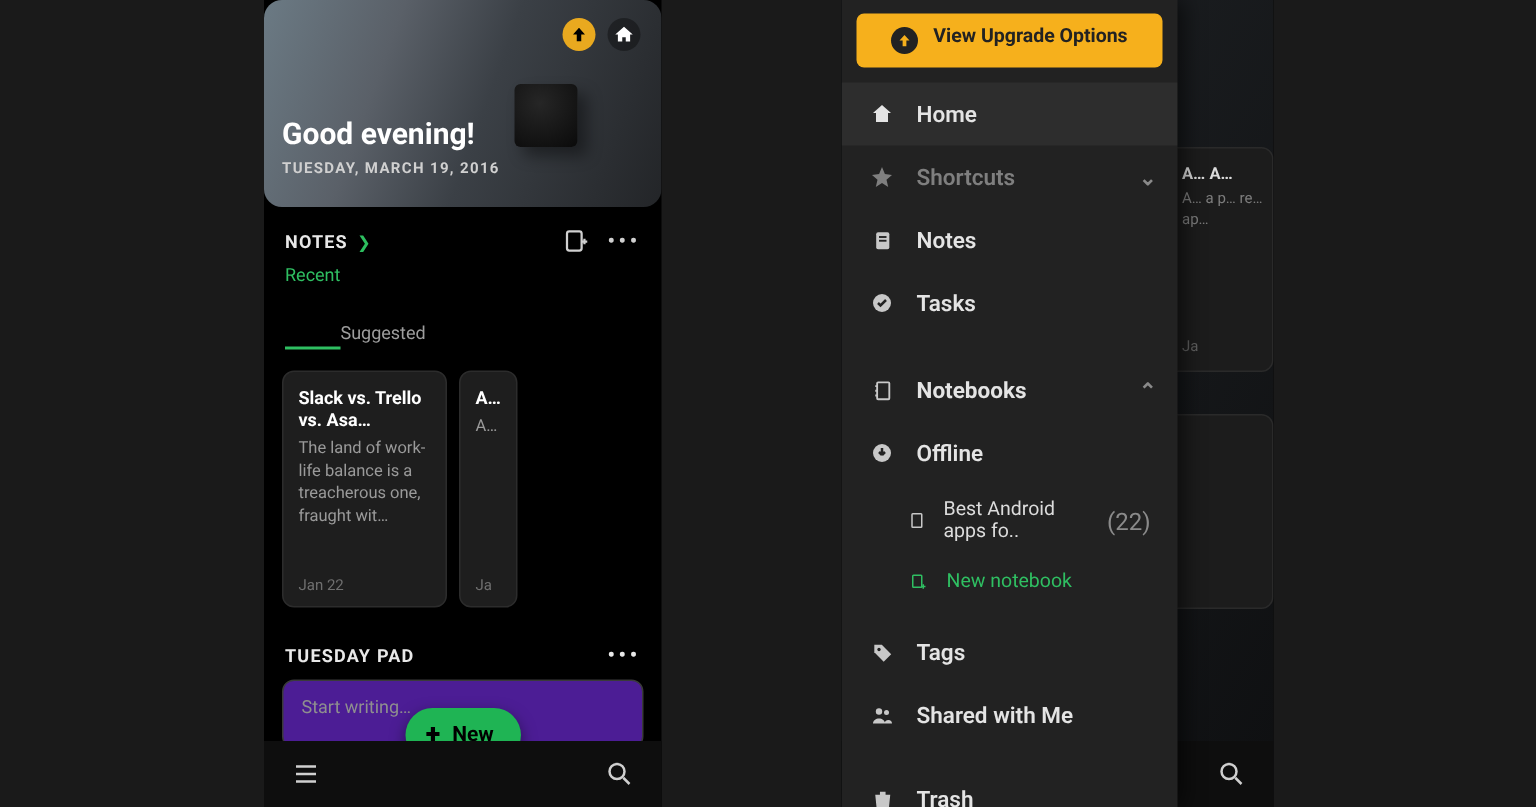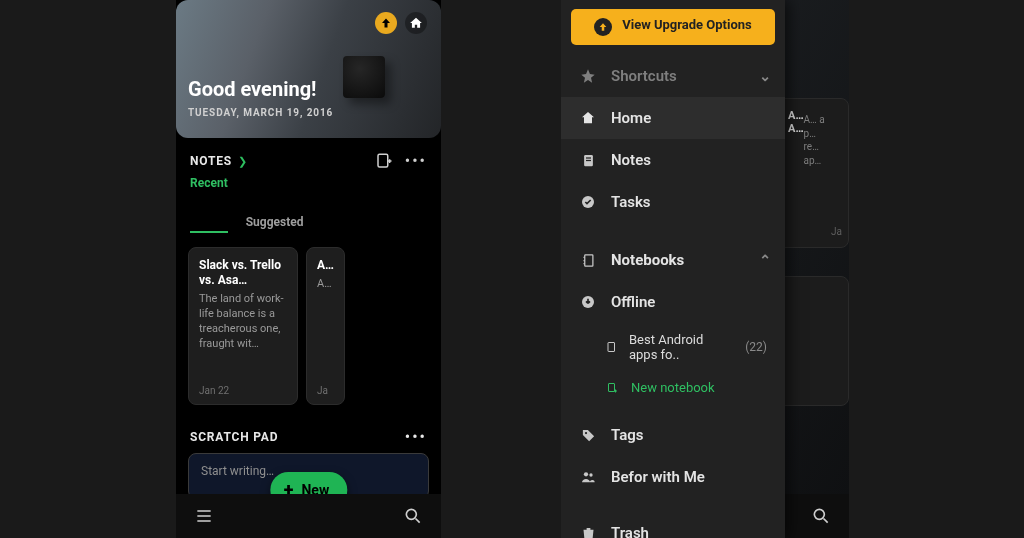--- a/index.html
+++ b/index.html
@@ -54,21 +54,21 @@
   .section-hdr {
     display: flex; align-items: center; justify-content: space-between;
     padding: 14px 14px 6px 14px;
   }
   .section-title-wrap { display: flex; align-items: center; gap: 6px; }
   .section-title { font-size: 12px; font-weight: 700; letter-spacing: .8px; color: #e8e8e8; }
   .chev-green { color: #2dbe5f; font-size: 11px; }
   .hdr-actions { display: flex; align-items: center; gap: 12px; color: #d0d0d0; }
   .dots { font-size: 16px; line-height: 1; letter-spacing: 2px; }
 
-  .tabs { display: flex; gap: 18px; padding: 0 14px 8px 14px; font-size: 12px; font-weight: 700; }
+  .tabs { display: flex; padding: 0 14px 8px 14px; font-size: 12px; font-weight: 400; }
   .tab-recent { color: #2fbf62; border-bottom: 2px solid #2fbf62; padding-bottom: 4px; }
   .tab-suggested { color: #9e9e9e; padding-bottom: 4px; margin-top: 39px; }
 
   .cards-row {
     display: flex; gap: 8px;
     padding: 6px 0 6px 12px;
     overflow: hidden;
   }
   .note-card {
     flex: 0 0 110px;
@@ -87,21 +87,21 @@
 
   .scratch-hdr {
     display: flex; justify-content: space-between; align-items: center;
     padding: 18px 14px 8px 14px;
   }
   .scratch-box {
     margin: 0 12px;
     height: 46px;
     border: 1px solid #3a3a3a;
     border-radius: 8px;
-    background: #0f172a;
+    background: #4c1d95;
     padding: 10px 12px;
     font-size: 12px; color: #8f8f8f;
   }
 
   .fab {
     position: absolute;
     left: 50%; transform: translateX(-50%);
     bottom: 30px;
     background: #1fb454;
     color: #000; font-weight: 700; font-size: 14px;
@@ -137,21 +137,21 @@
   }
   
   .bg-cards {
     position: absolute; right: 0; top: 98px; width: 72px;
     display: flex; flex-direction: column; gap: 28px;
   }
   .bg-card {
     height: 150px; background: #1c1c1c; border: 1px solid #2a2a2a;
     border-radius: 8px; padding: 10px 6px 10px 10px;
     font-size: 10px; color: #7d7d7d;
-    display: flex; flex-direction: row;
+    display: flex; flex-direction: column;
   }
   .bg-card .t { color: #dcdcdc; font-weight: 700; font-size: 11px; line-height: 1.2; }
   .bg-card .e { margin-top: 4px; line-height: 1.35; }
   .bg-card .d { margin-top: auto; color: #5f5f5f; }
 
   .right-top-icons {
     position: absolute; top: 108px; right: 10px;
     display: flex; gap: 14px; color: #d0d0d0; font-size: 14px;
   }
   .right-bottom-bar {
@@ -199,21 +199,21 @@
   .di-ic {
     width: 18px; display: inline-flex; justify-content: center; color: #c8c8c8; font-size: 15px;
   }
   .drawer-item.muted .di-ic { color: #7f7f7f; }
   .drawer-item.section { margin-top: 16px; font-weight: 700; }
   .sub-item {
     display: flex; align-items: center; gap: 12px;
     padding: 9px 18px 9px 44px;
     font-size: 13px; color: #dcdcdc;
   }
-  .sub-item .count { color: #8a8a8a; margin-left: 6px; font-size: 12px; }
+  .sub-item .count { color: #8a8a8a; margin-left: 6px; font-size: 16px; }
   .sub-item.green { color: #2fbf62; }
   .sub-item.green .sub-ic { color: #2fbf62; }
   .sub-ic { width: 14px; display: inline-flex; justify-content: center; color: #c8c8c8; font-size: 13px; }
 
   svg { display: block; }
 </style>
 </head>
 <body>
 
 <div class="stage">
@@ -267,21 +267,21 @@
         <div class="nc-date">Jan 22</div>
       </div>
       <div class="note-card cut">
         <div class="nc-title">A…</div>
         <div class="nc-excerpt">A…</div>
         <div class="nc-date">Ja</div>
       </div>
     </div>
 
     <div class="scratch-hdr">
-      <span class="section-title">SCRATCH PAD</span>
+      <span class="section-title">TUESDAY PAD</span>
       <span class="dots">•••</span>
     </div>
     <div class="scratch-box">
       <span>Start writing…</span>
     </div>
 
     <div class="fab">
       <span class="plus">+</span>
       <span>New</span>
     </div>
@@ -340,37 +340,37 @@
 
       <div class="upgrade-btn">
         <span class="upgrade-ic">
           <svg width="10" height="10" viewBox="0 0 24 24" fill="#f6b01c">
               <path d="M12 3 4 12h5v9h6v-9h5z"></path>
             </svg>
         </span>
         <span>View Upgrade Options</span>
       </div>
 
+      <div class="drawer-item active">
+        <span class="di-ic">
+          <svg width="16" height="16" viewBox="0 0 24 24" fill="#e4e4e4">
+              <path d="M12 3 3 11h3v9h12v-9h3z"></path>
+            </svg>
+        </span>
+        <span>Home</span>
+      </div>
+
       <div class="drawer-item muted">
         <span class="di-ic">
           <svg width="16" height="16" viewBox="0 0 24 24" fill="#7f7f7f">
               <path d="M12 2l2.9 6.9L22 10l-5.5 4.8L18.2 22 12 18l-6.2 4 1.7-7.2L2 10l7.1-1.1z"></path>
             </svg>
         </span>
         <span>Shortcuts</span>
         <span class="chev-r">⌄</span>
-      </div>
-
-      <div class="drawer-item active">
-        <span class="di-ic">
-          <svg width="16" height="16" viewBox="0 0 24 24" fill="#e4e4e4">
-              <path d="M12 3 3 11h3v9h12v-9h3z"></path>
-            </svg>
-        </span>
-        <span>Home</span>
       </div>
 
       <div class="drawer-item">
         <span class="di-ic">
           <svg width="15" height="15" viewBox="0 0 24 24" fill="#c8c8c8">
               <rect x="5" y="3" width="14" height="18" rx="2"></rect>
               <rect x="8" y="7" width="8" height="2" fill="#222"></rect>
               <rect x="8" y="11" width="8" height="2" fill="#222"></rect>
             </svg>
         </span>
@@ -439,21 +439,21 @@
       </div>
 
       <div class="drawer-item">
         <span class="di-ic">
           <svg width="16" height="16" viewBox="0 0 24 24" fill="#c8c8c8">
               <circle cx="9" cy="8" r="3.2"></circle>
               <circle cx="16.5" cy="9" r="2.5"></circle>
               <path d="M3 20c0-3 3-5 6-5s6 2 6 5zM14.5 20c.3-2 1.6-3.5 4-3.5 2 0 3.5 1.3 3.5 3.5z"></path>
             </svg>
         </span>
-        <span>Befor with Me</span>
+        <span>Shared with Me</span>
       </div>
 
       <div class="drawer-item" style="margin-top:14px;">
         <span class="di-ic">
           <svg width="15" height="15" viewBox="0 0 24 24" fill="#c8c8c8">
               <path d="M4 6h16l-1.5 15h-13zM9 3h6v3H9z"></path>
             </svg>
         </span>
         <span>Trash</span>
       </div>

